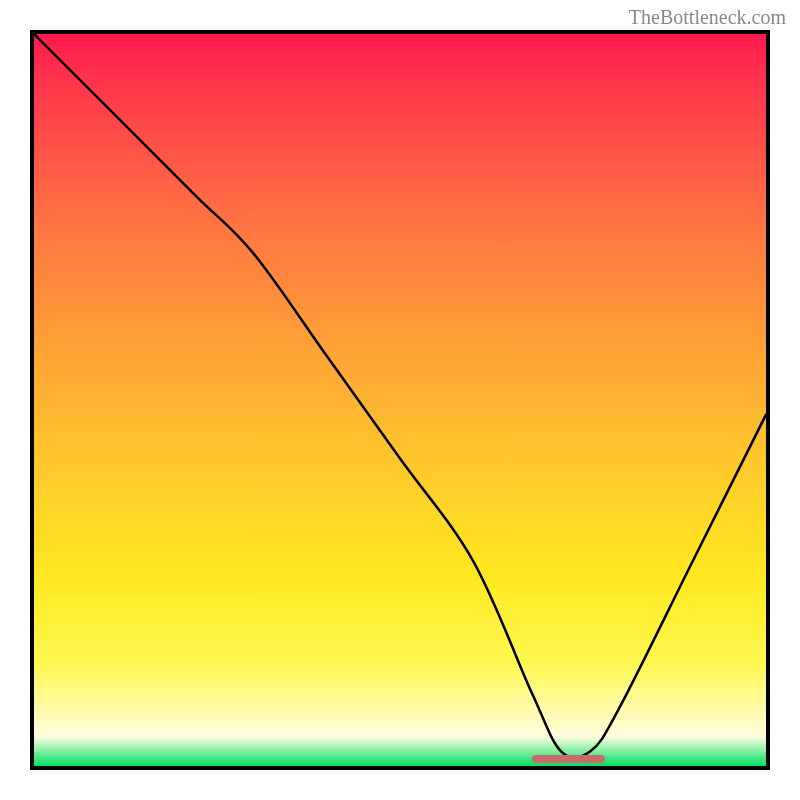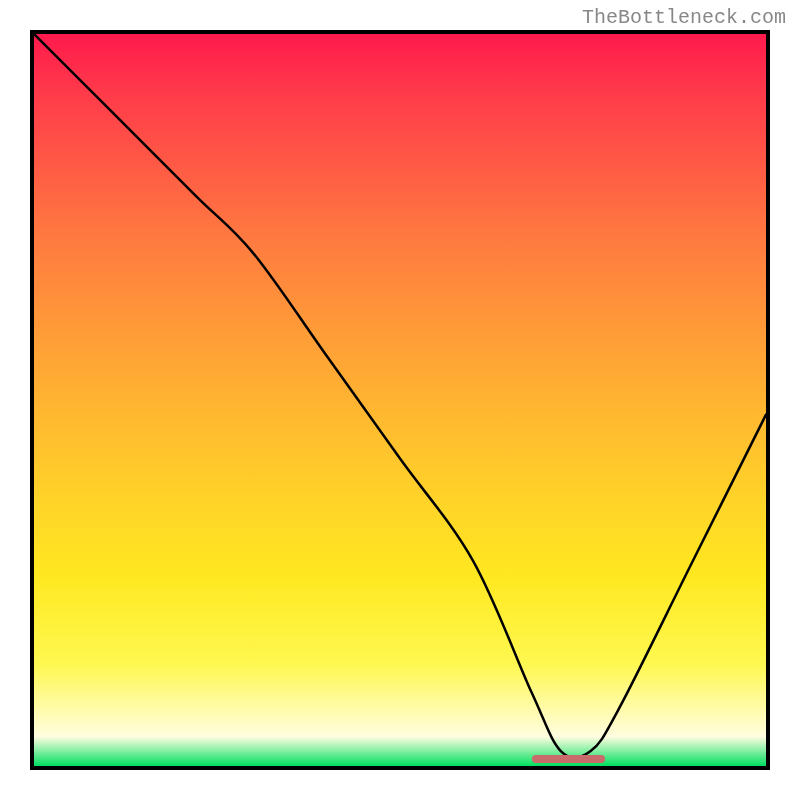--- a/index.html
+++ b/index.html
@@ -12,21 +12,21 @@
   width: 800px;
   height: 800px;
   position: relative;
 }
 .watermark {
   position: absolute;
   top: 6px;
   right: 14px;
   font-size: 20px;
   color: #888;
-  font-family: Liberation Mono, monospace;
+  font-family: Liberation Serif, serif;
   z-index: 10;
 }
 .plot-outer {
   position: absolute;
   left: 30px;
   top: 30px;
   width: 740px;
   height: 740px;
   border: 4px solid #000;
   box-sizing: border-box;

